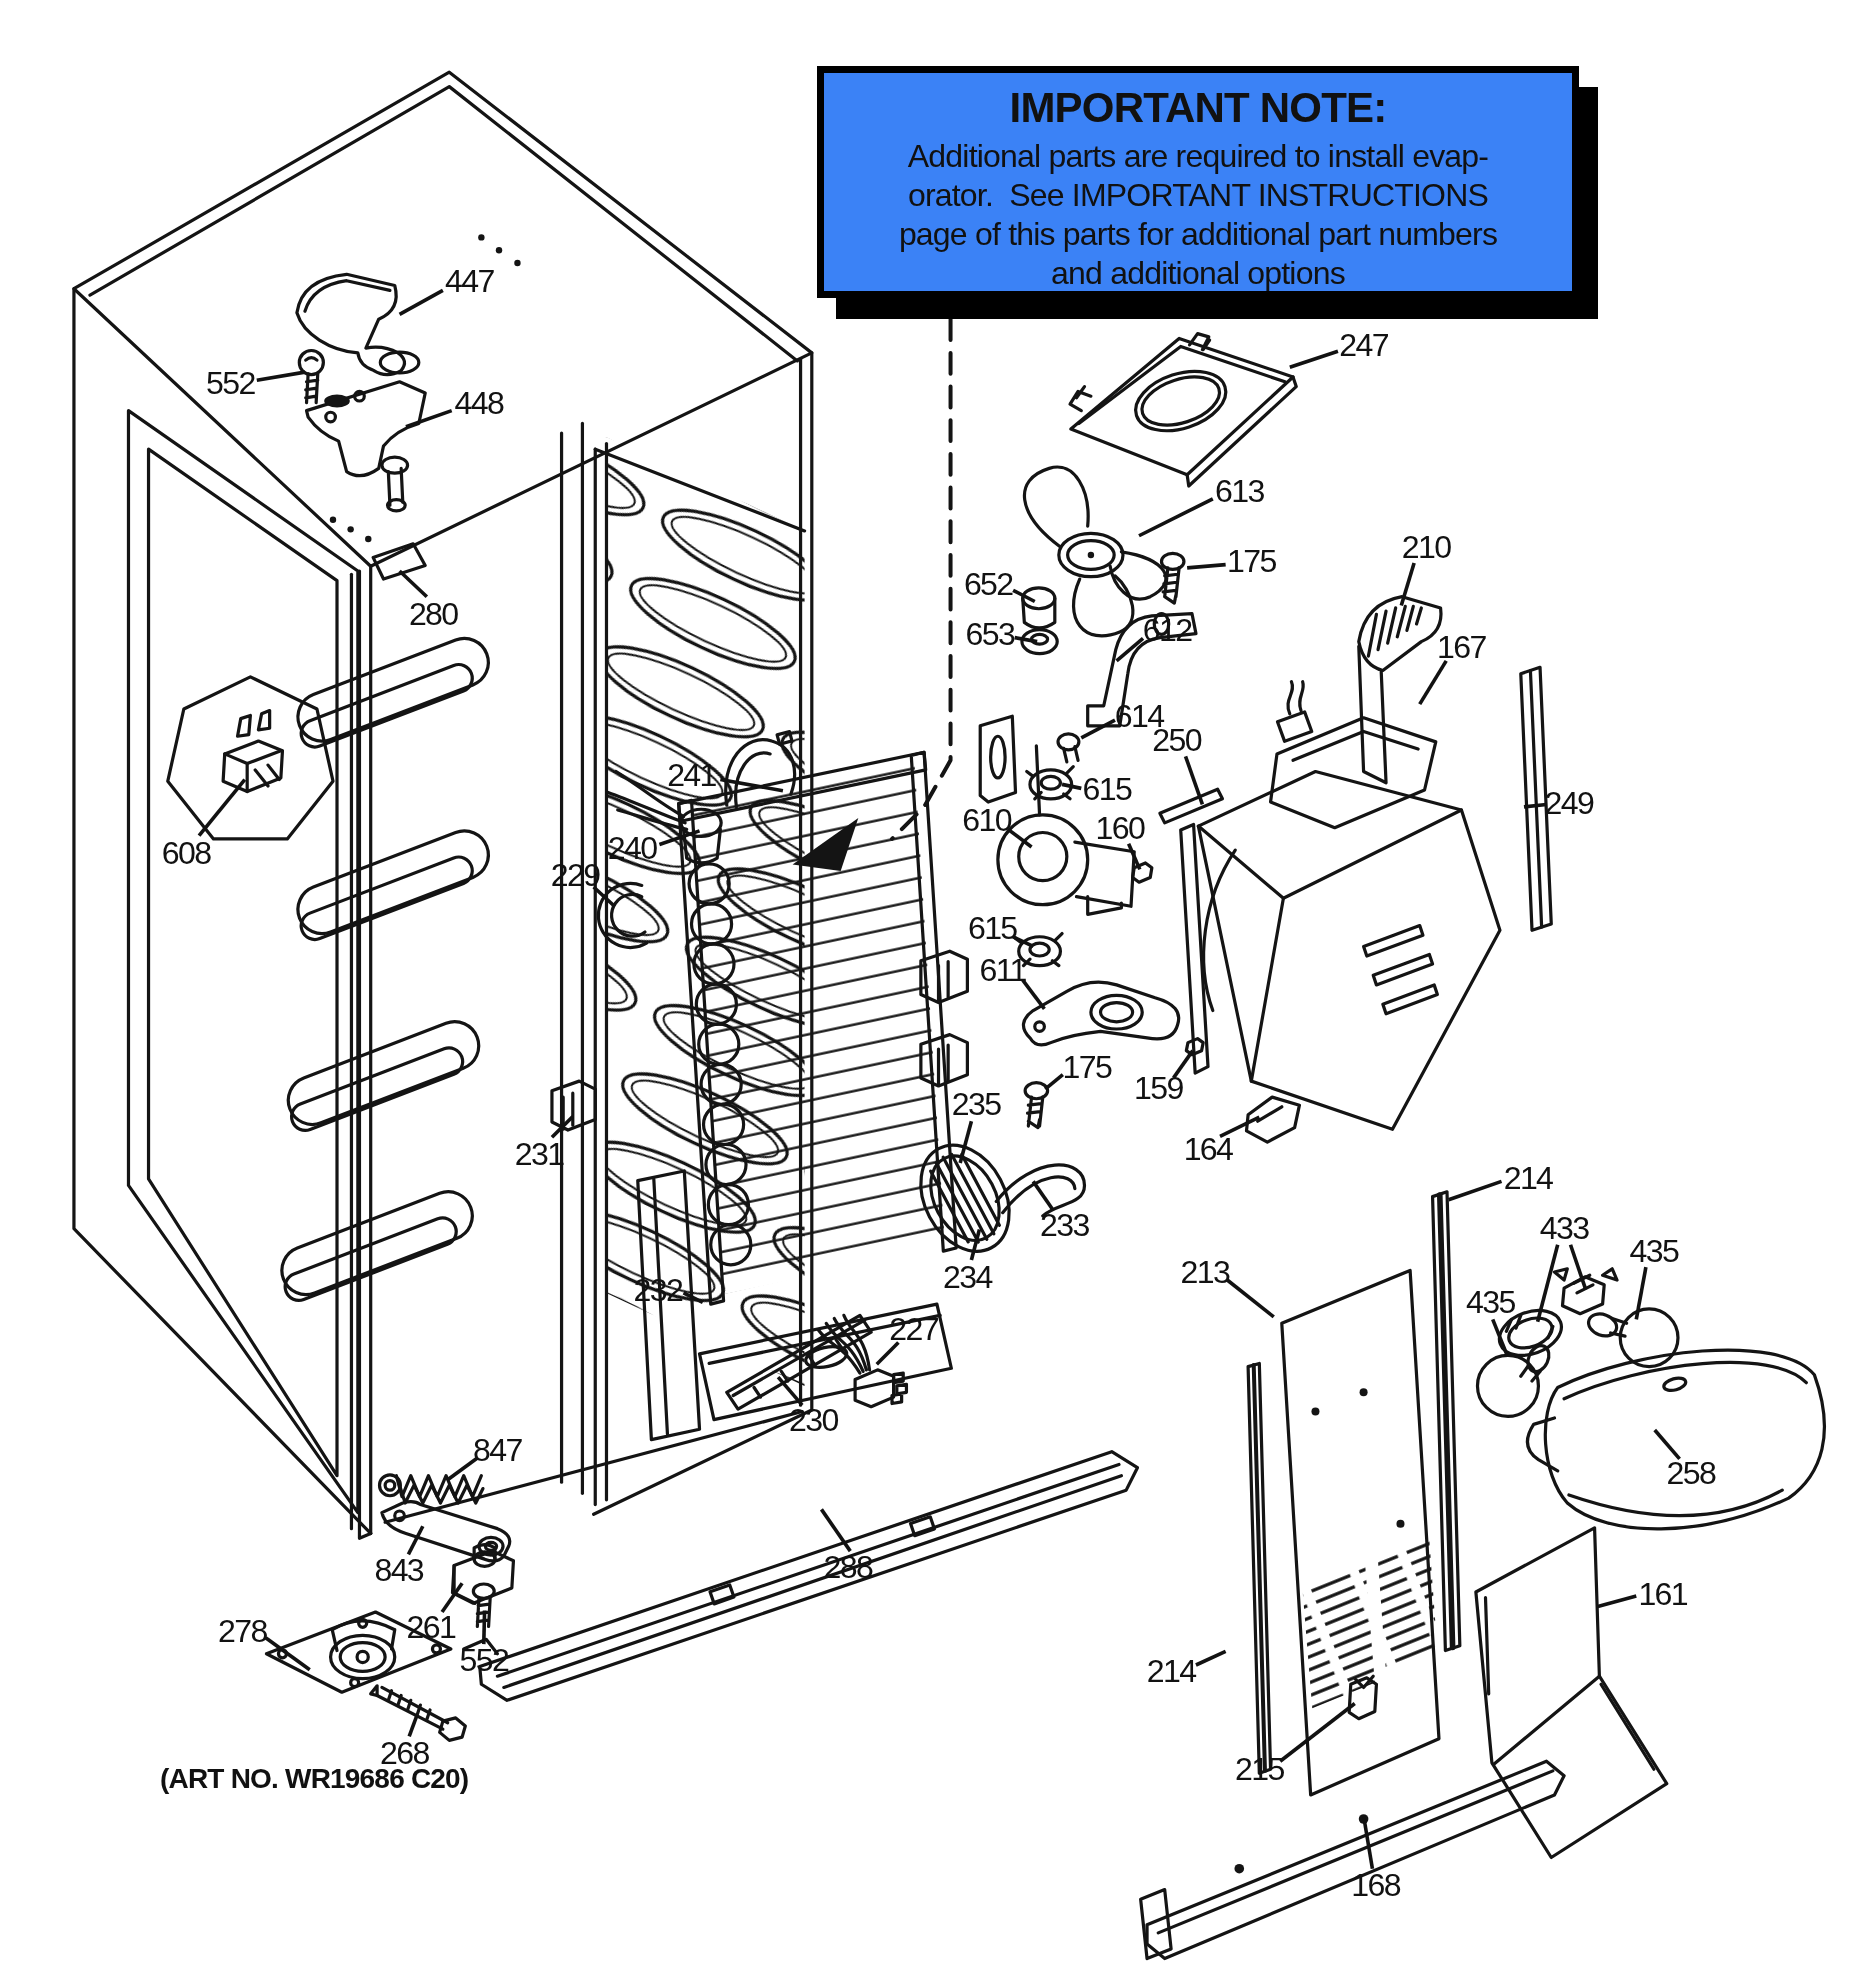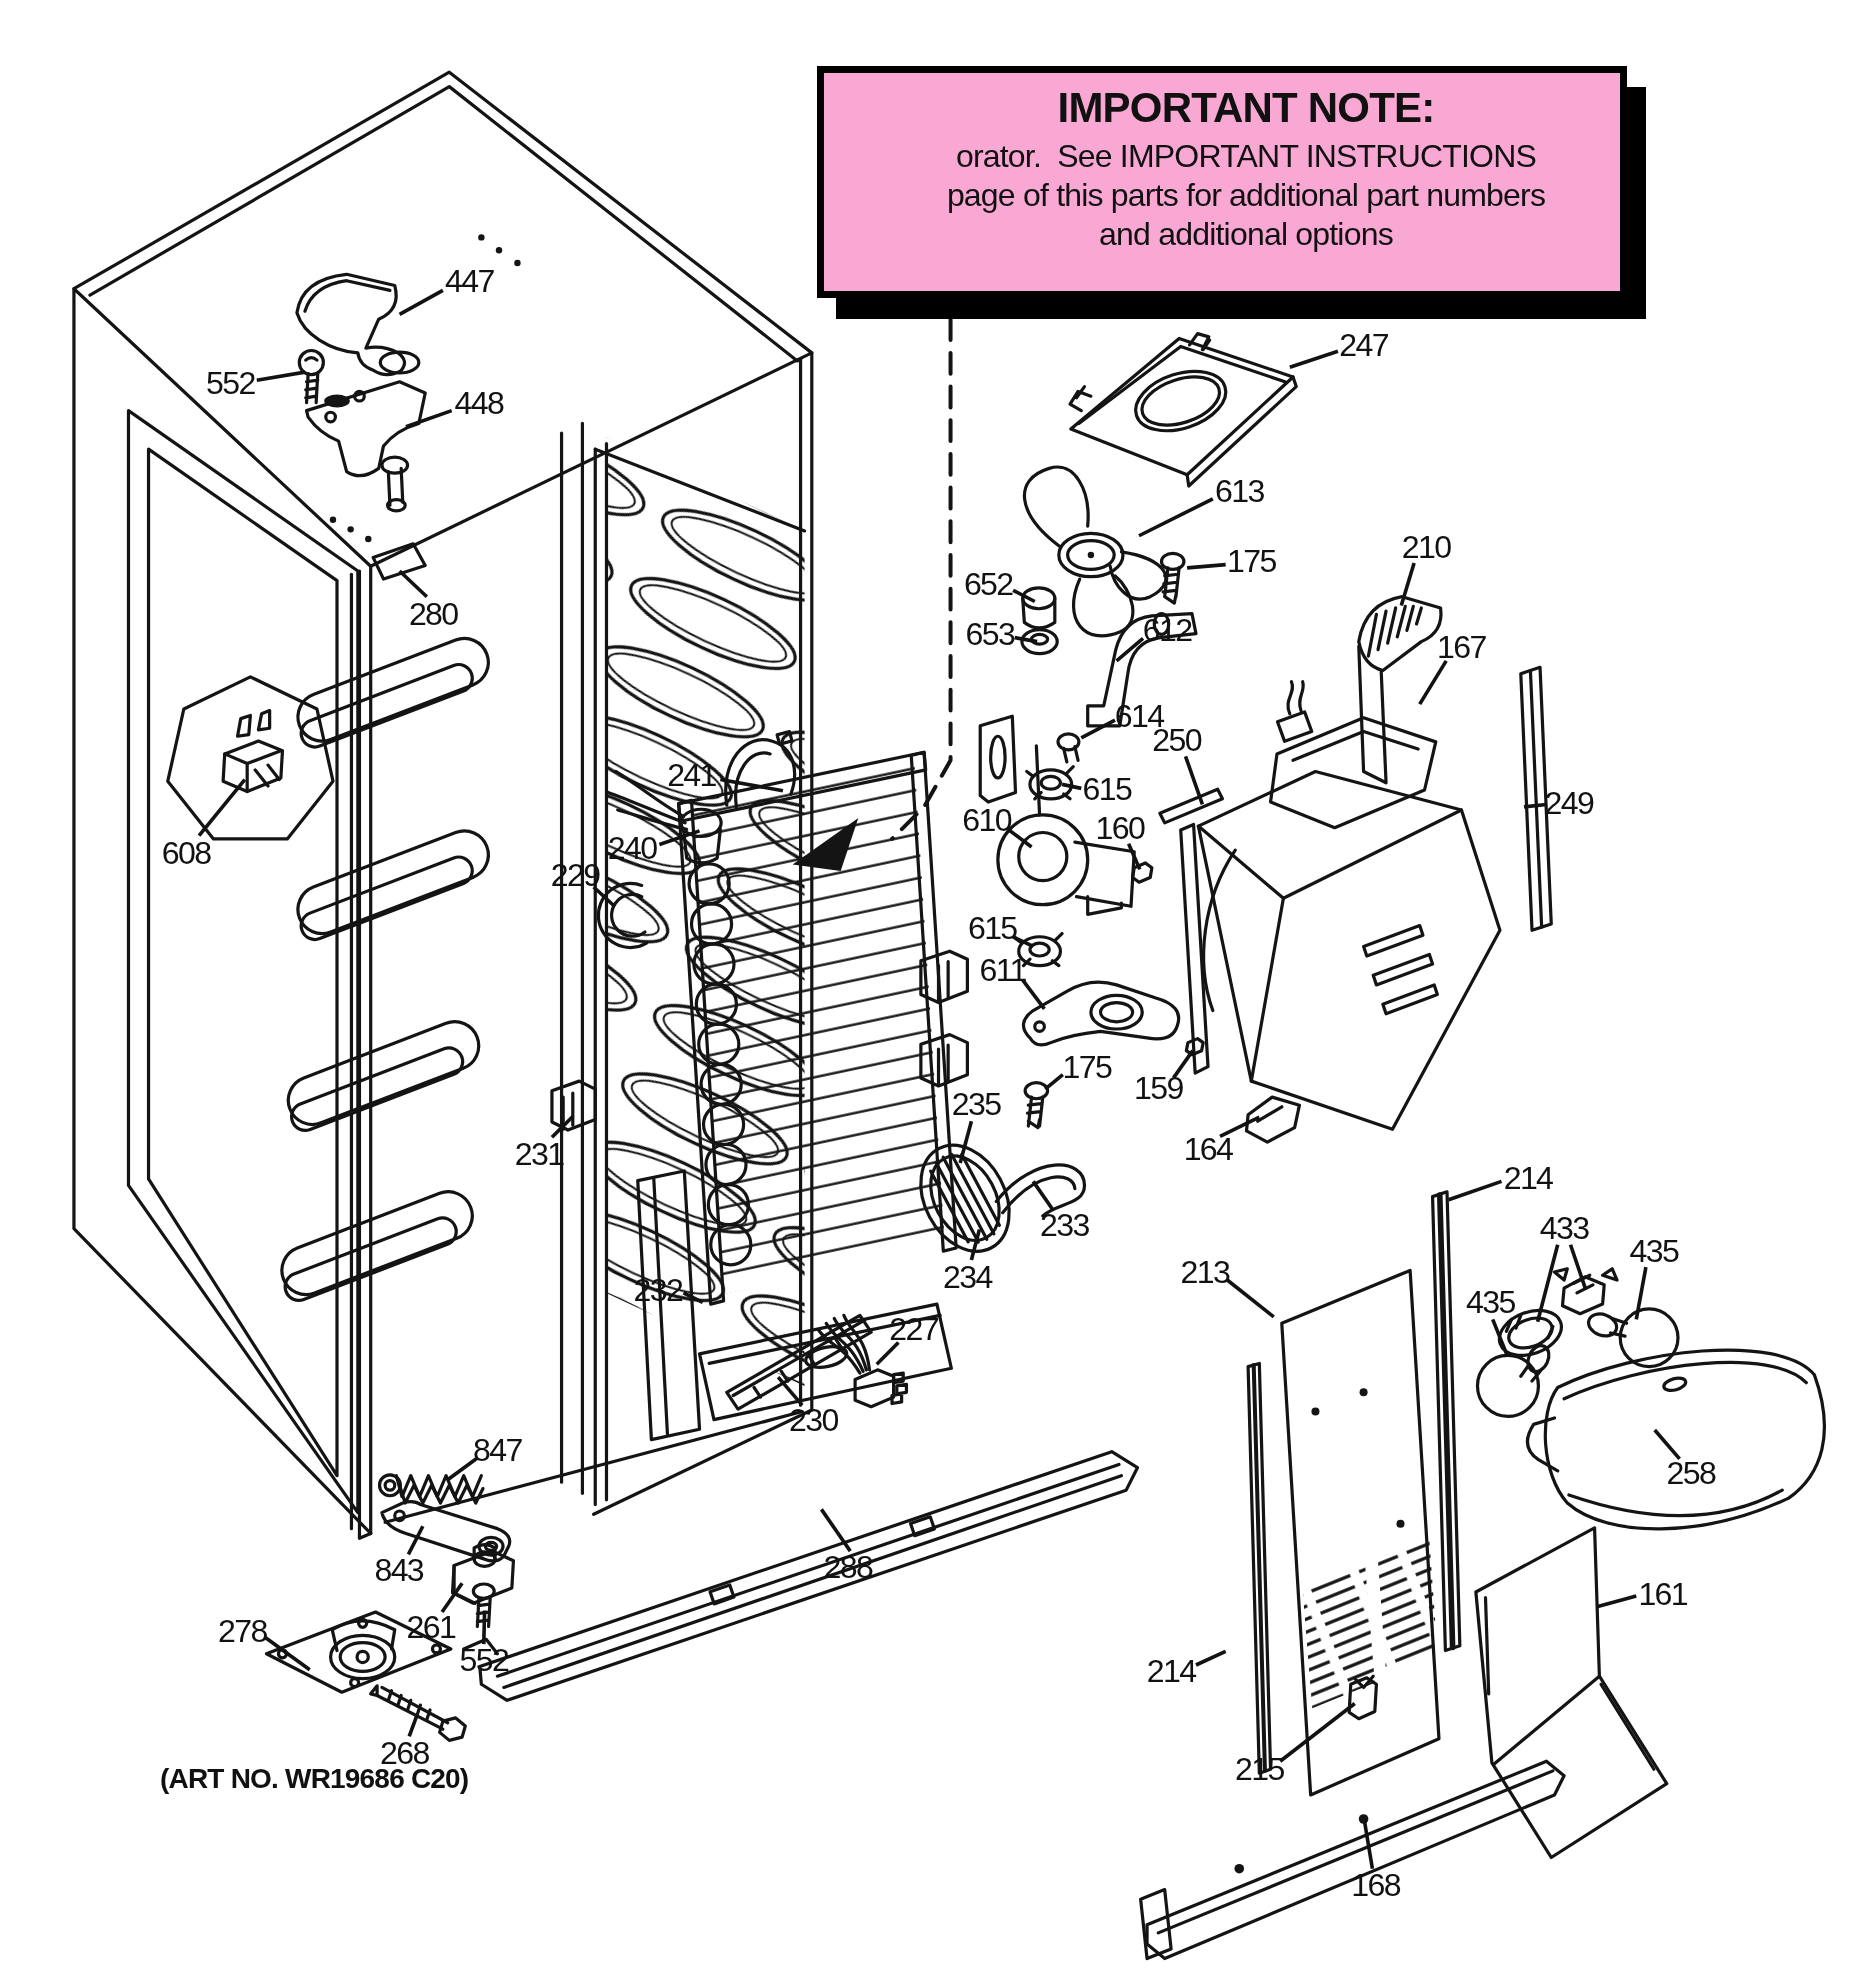--- a/index.html
+++ b/index.html
@@ -3,23 +3,23 @@
 <meta charset="utf-8">
 <style>
   html,body{margin:0;padding:0;background:#fff;}
   #stage{position:relative;width:1861px;height:1985px;background:#fff;overflow:hidden;
          font-family:"Liberation Sans",sans-serif;color:#111;}
   #stage svg{position:absolute;left:0;top:0;}
   .plabel{font-family:"Liberation Sans",sans-serif;font-size:40px;letter-spacing:-2px;
           fill:#121212;text-anchor:middle;dominant-baseline:central;}
   .leader{stroke:#121212;stroke-width:4.5;}
   #note-box{position:absolute;left:817px;top:66px;width:748px;height:218px;
-            background:#f9a8d4;border:7.2px solid #000;box-shadow:19px 21px 0 #000;
+            background:#3b82f6;border:7.2px solid #000;box-shadow:19px 21px 0 #000;
             display:flex;flex-direction:column;align-items:center;justify-content:flex-start;
-            text-align:center;z-index:3;padding-left:48px;}
+            text-align:center;z-index:3;}
   #note-box h1{margin:11.2px 0 4.8px 0;font-size:42px;letter-spacing:-0.8px;font-weight:bold;}
   #note-box p{margin:0;font-size:32px;letter-spacing:-0.8px;line-height:1.22;white-space:pre-wrap;}
   #art-no{position:absolute;left:160px;top:1763px;font-size:28px;font-weight:bold;letter-spacing:-0.8px;}
 </style>
 </head>
 <body>
 
 <div id="stage">
 
 <svg width="1861" height="1985" viewBox="0 0 2320 2475">
@@ -467,20 +467,21 @@
         <text x="1460" y="2083" class="plabel">214</text>
         <line x1="1596" y1="2196" x2="1689" y2="2124" class="leader"></line>
         <text x="1570" y="2206" class="plabel">215</text>
         <line x1="1711" y1="2330" x2="1700" y2="2264" class="leader"></line>
         <text x="1715" y="2350" class="plabel">168</text>
       </g>
 </svg>
 
 <div id="note-box">
   <h1>IMPORTANT NOTE:</h1>
+  <p>Additional parts are required to install evap-</p>
   <p>orator.  See IMPORTANT INSTRUCTIONS</p>
   <p>page of this parts for additional part numbers</p>
   <p>and additional options</p>
 </div>
 
 <div id="art-no">(ART NO. WR19686 C20)</div>
 
 </div>
 
 

